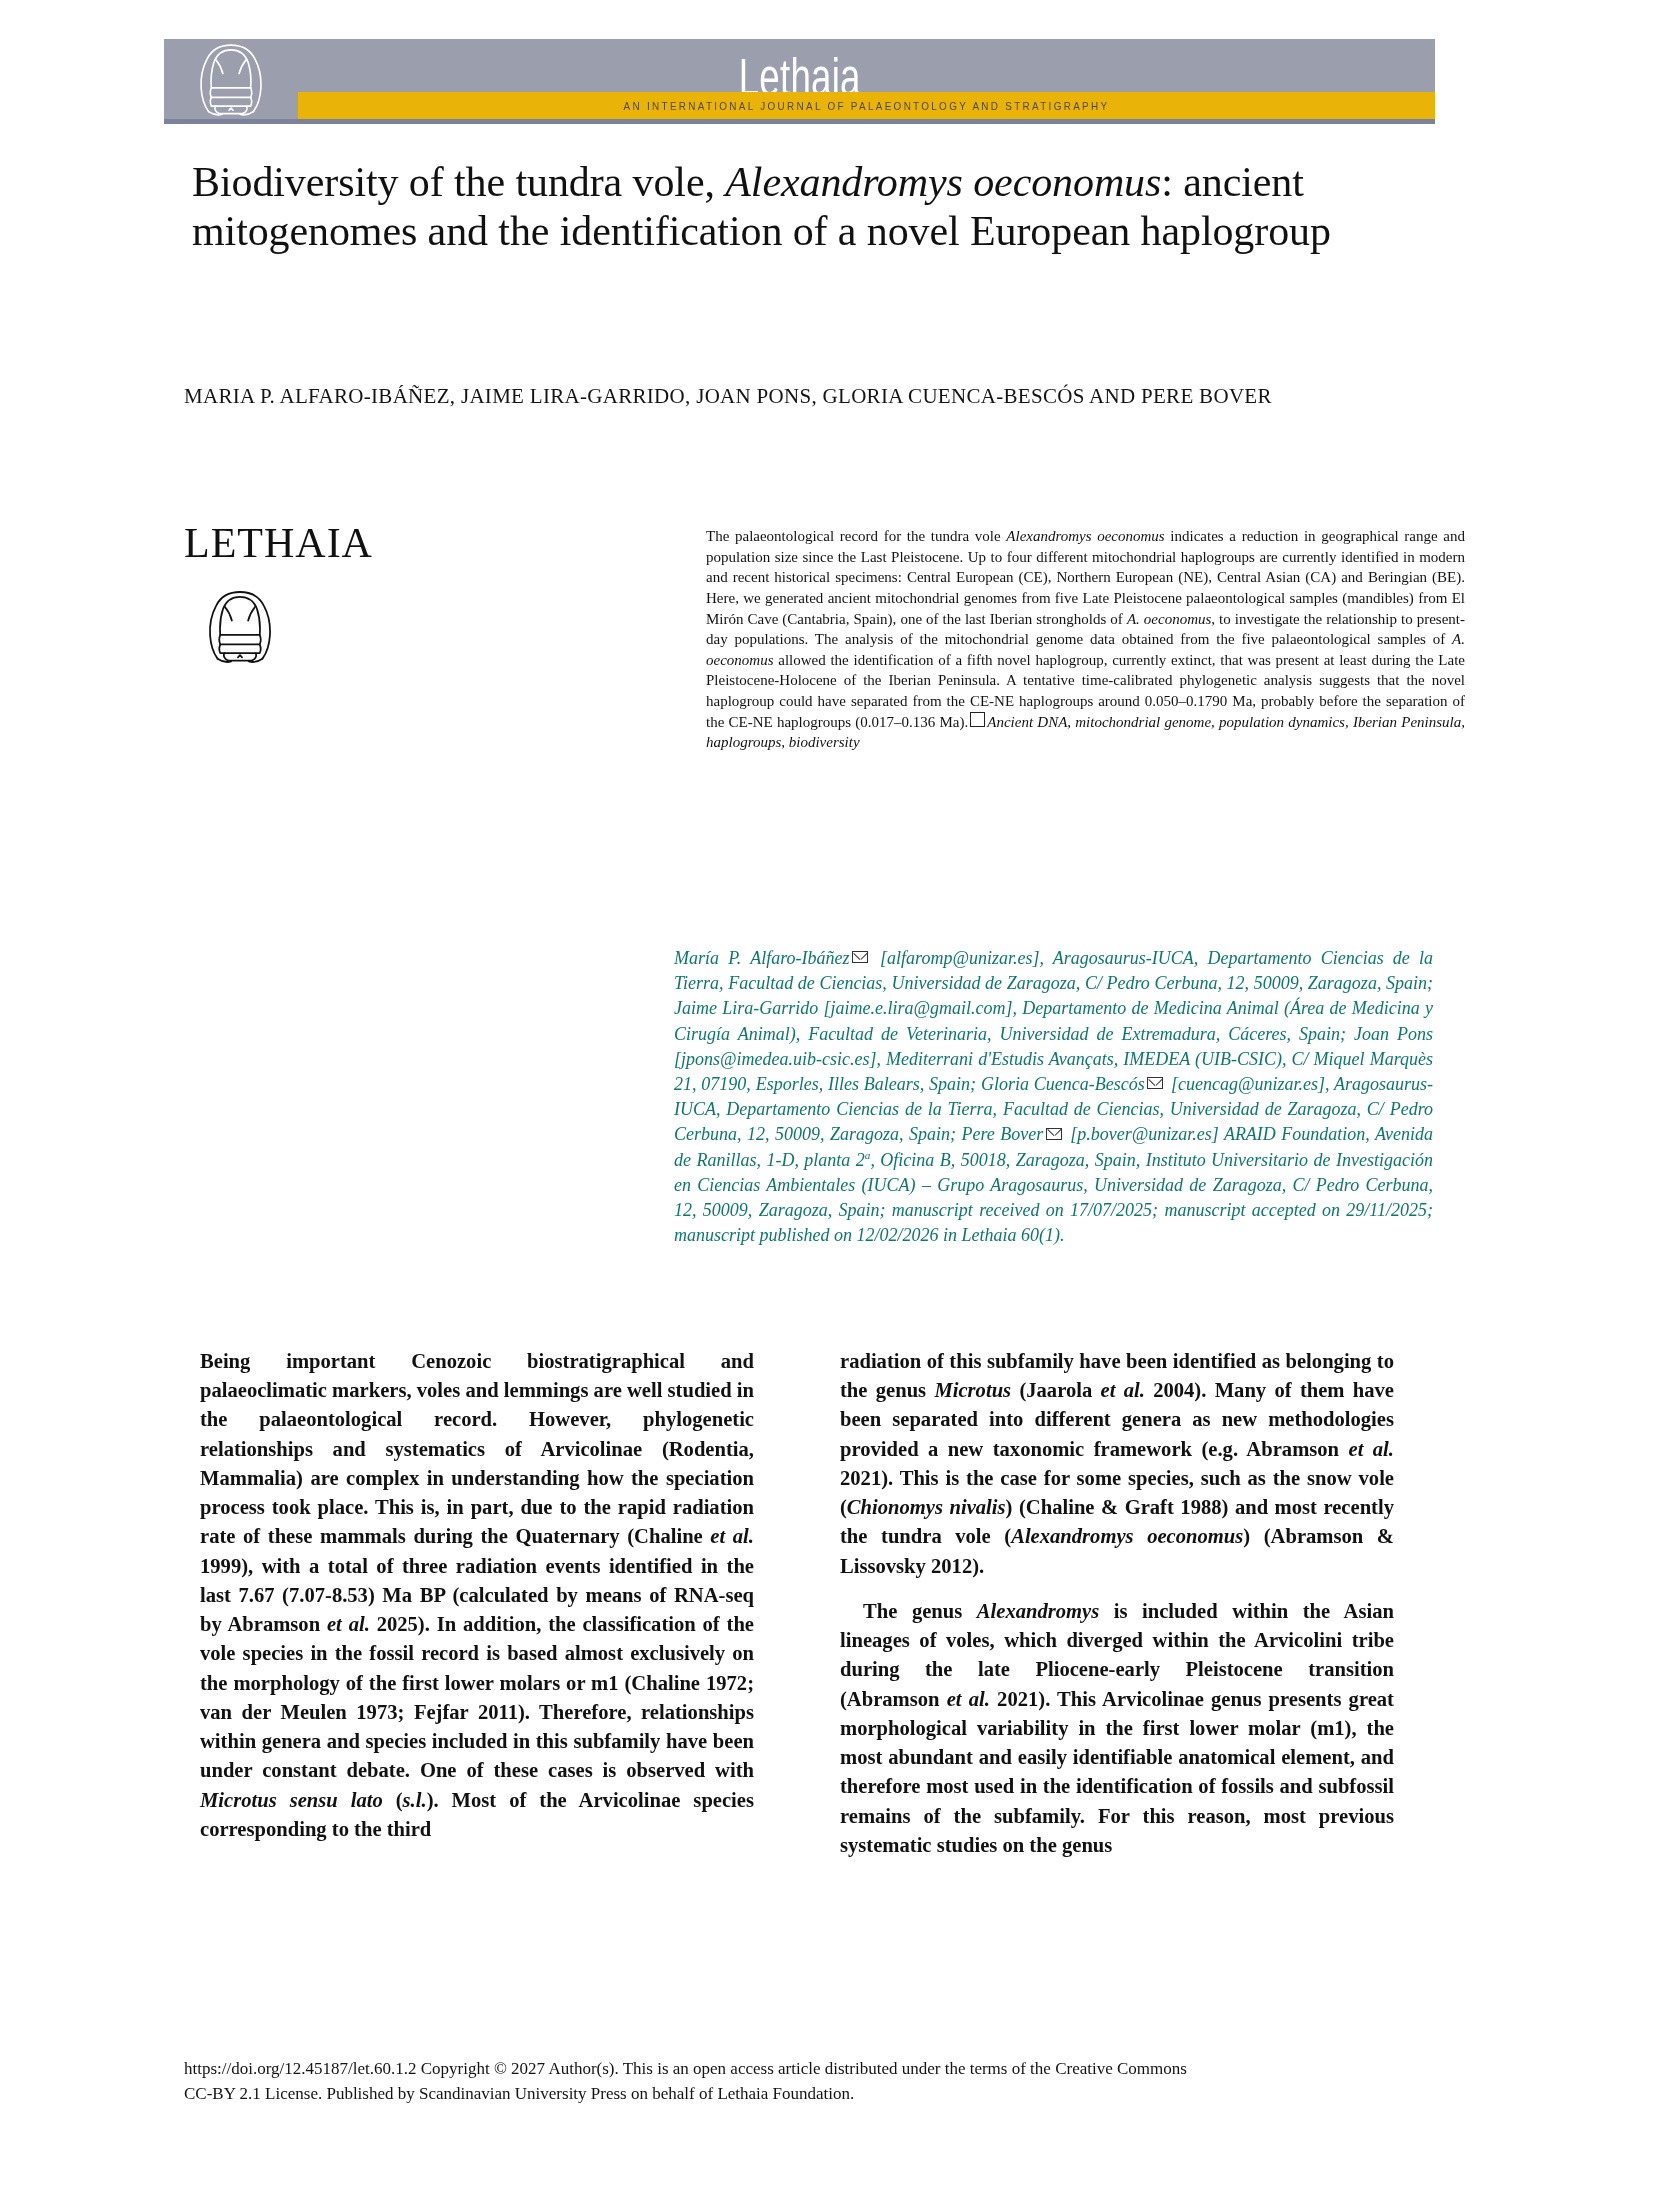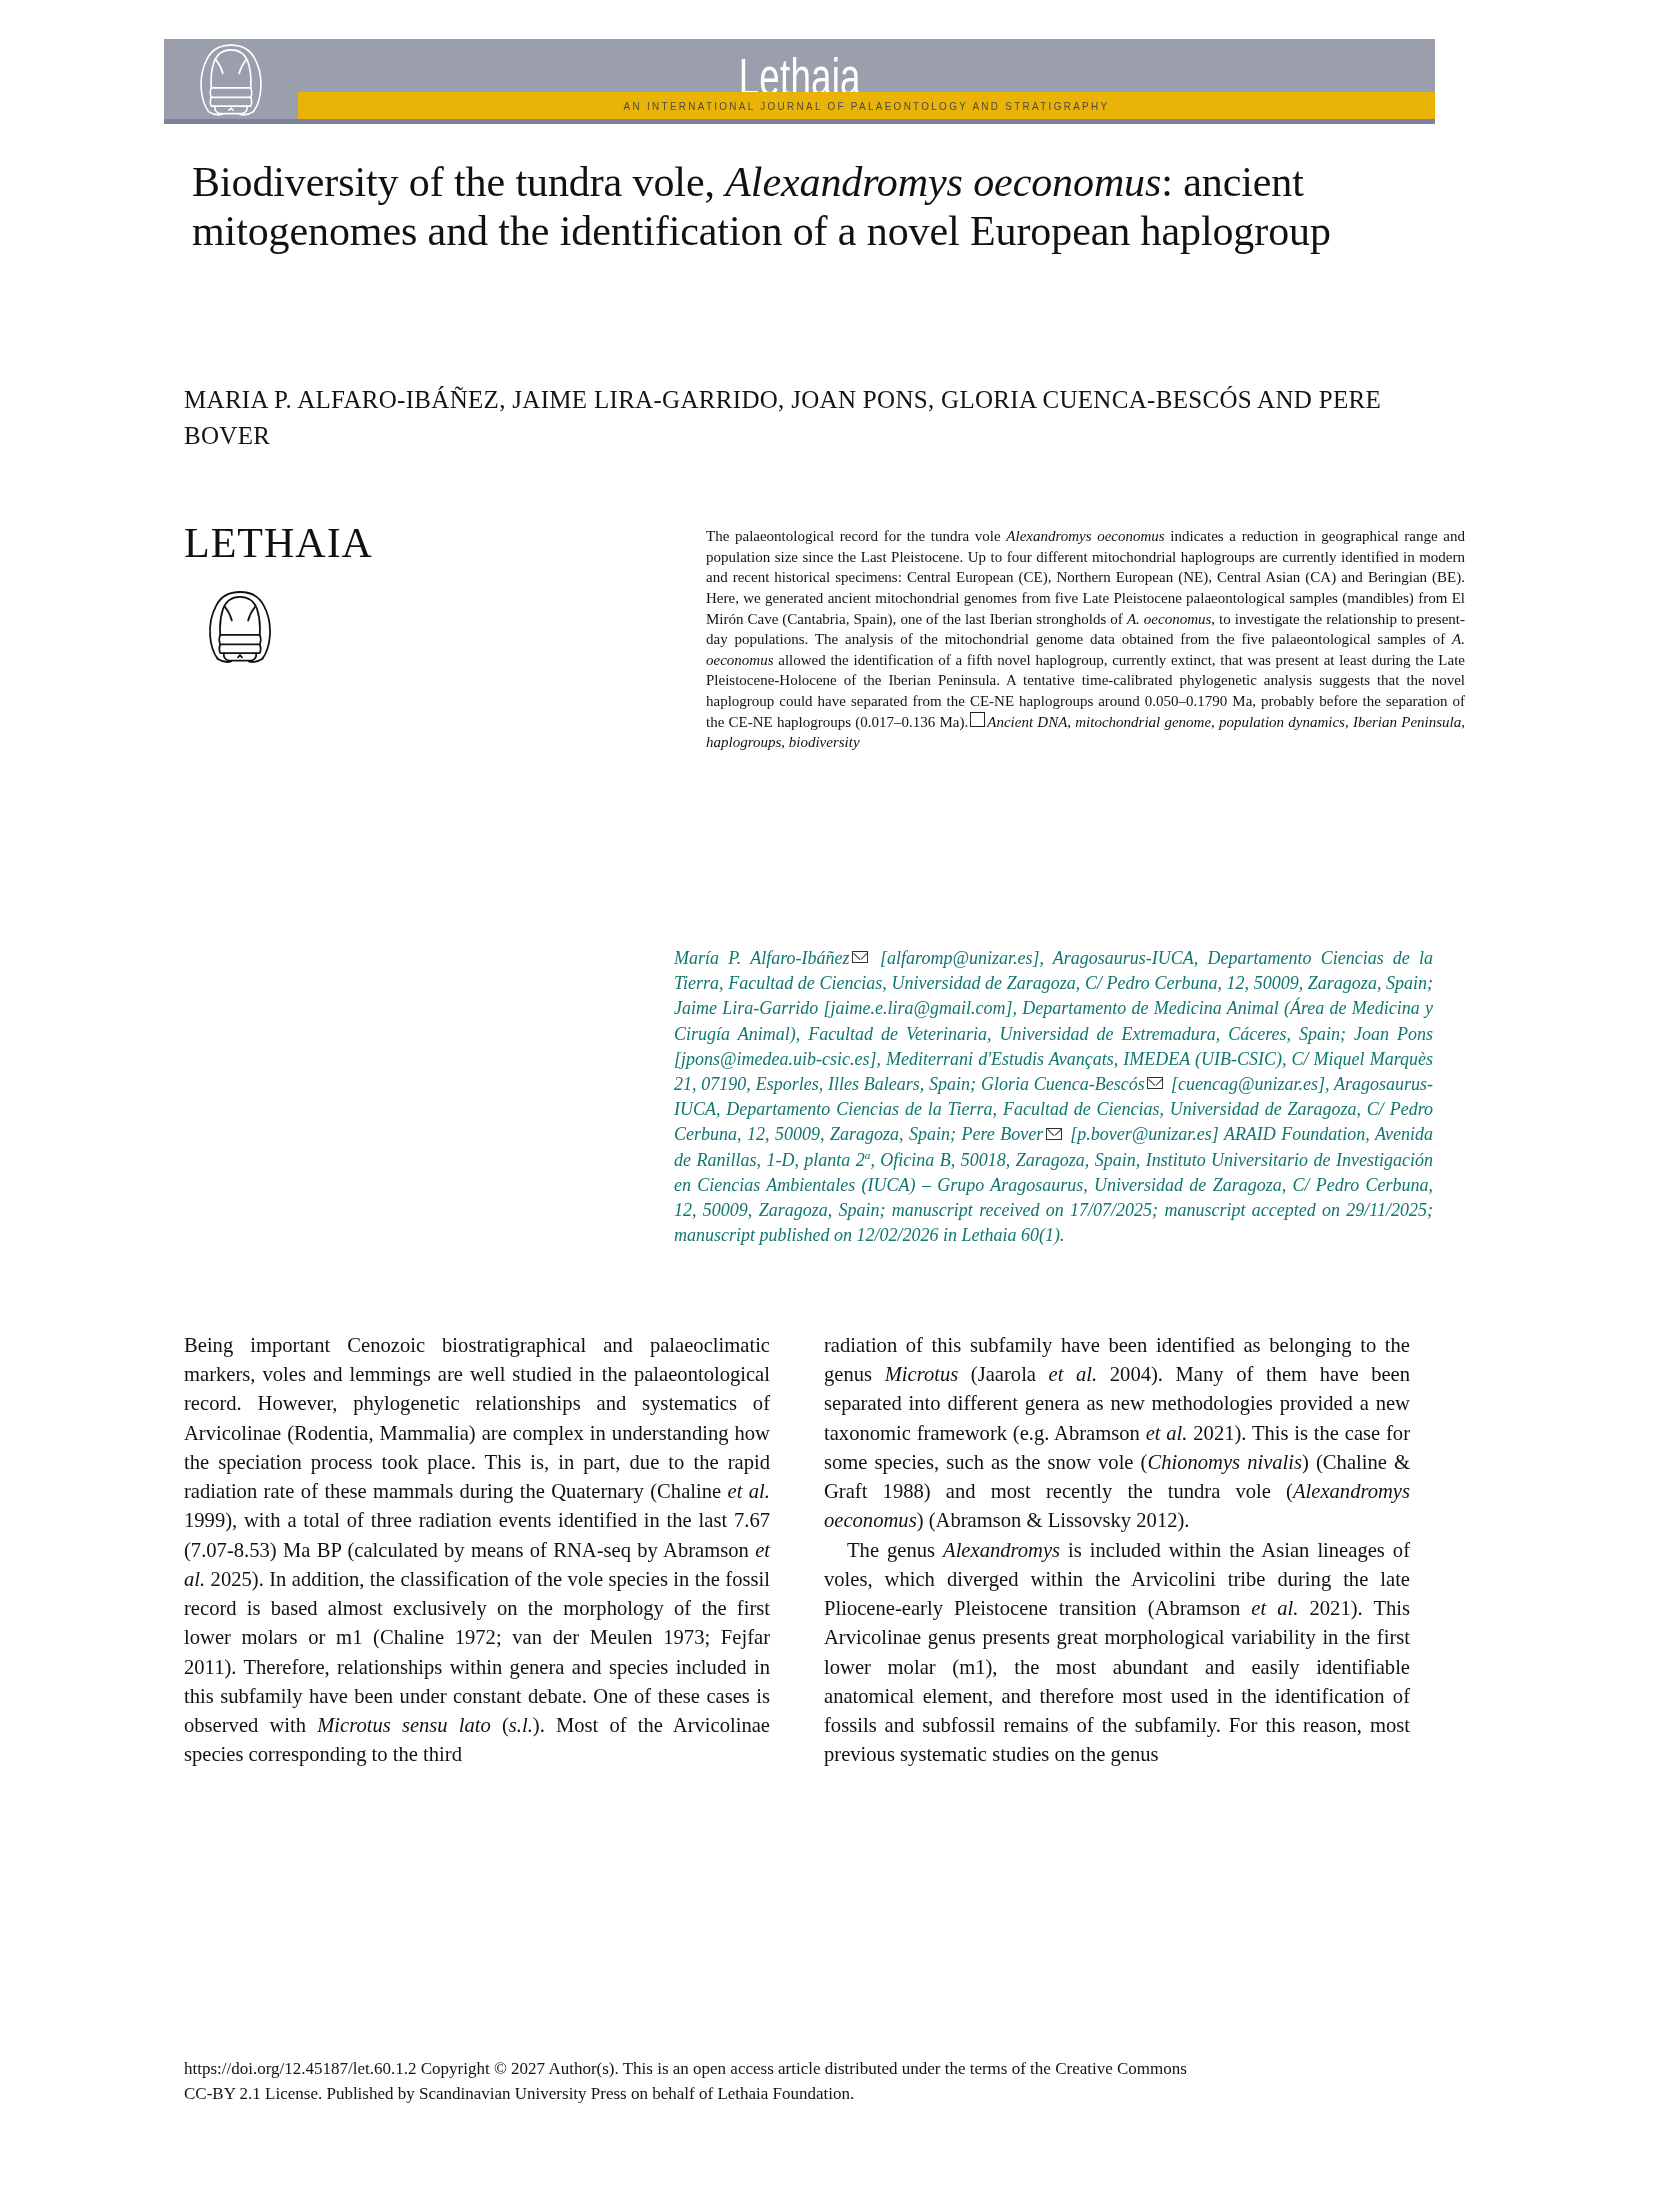--- a/index.html
+++ b/index.html
@@ -106,21 +106,21 @@
     margin: 8px;
   }
   .article-title i { font-style: italic; }
 
   
   .authors {
     position: absolute;
     left: 184px;
     top: 382px;
     width: 1225px;
-    font-size: 25px;
+    font-size: 21px;
     line-height: 1.42;
     letter-spacing: 0.3px;
     color: #141414;
   }
 
   
   .brand-block {
     position: absolute;
     left: 184px;
     top: 522px;
@@ -206,21 +206,21 @@
     display: flex;
     gap: 54px;
   }
   .col {
     width: 586px;
     font-size: 20.6px;
     line-height: 1.42;
     text-align: justify;
     color: #111111;
   }
-  .col p { margin: 0; }
+  .col p { margin: 16px; font-weight: bold; }
   .col p + p { text-indent: 23px; }
   .col i { font-style: italic; }
 
   
   .footer {
     position: absolute;
     left: 184px;
     top: 2057px;
     width: 1238px;
     font-size: 17px;

